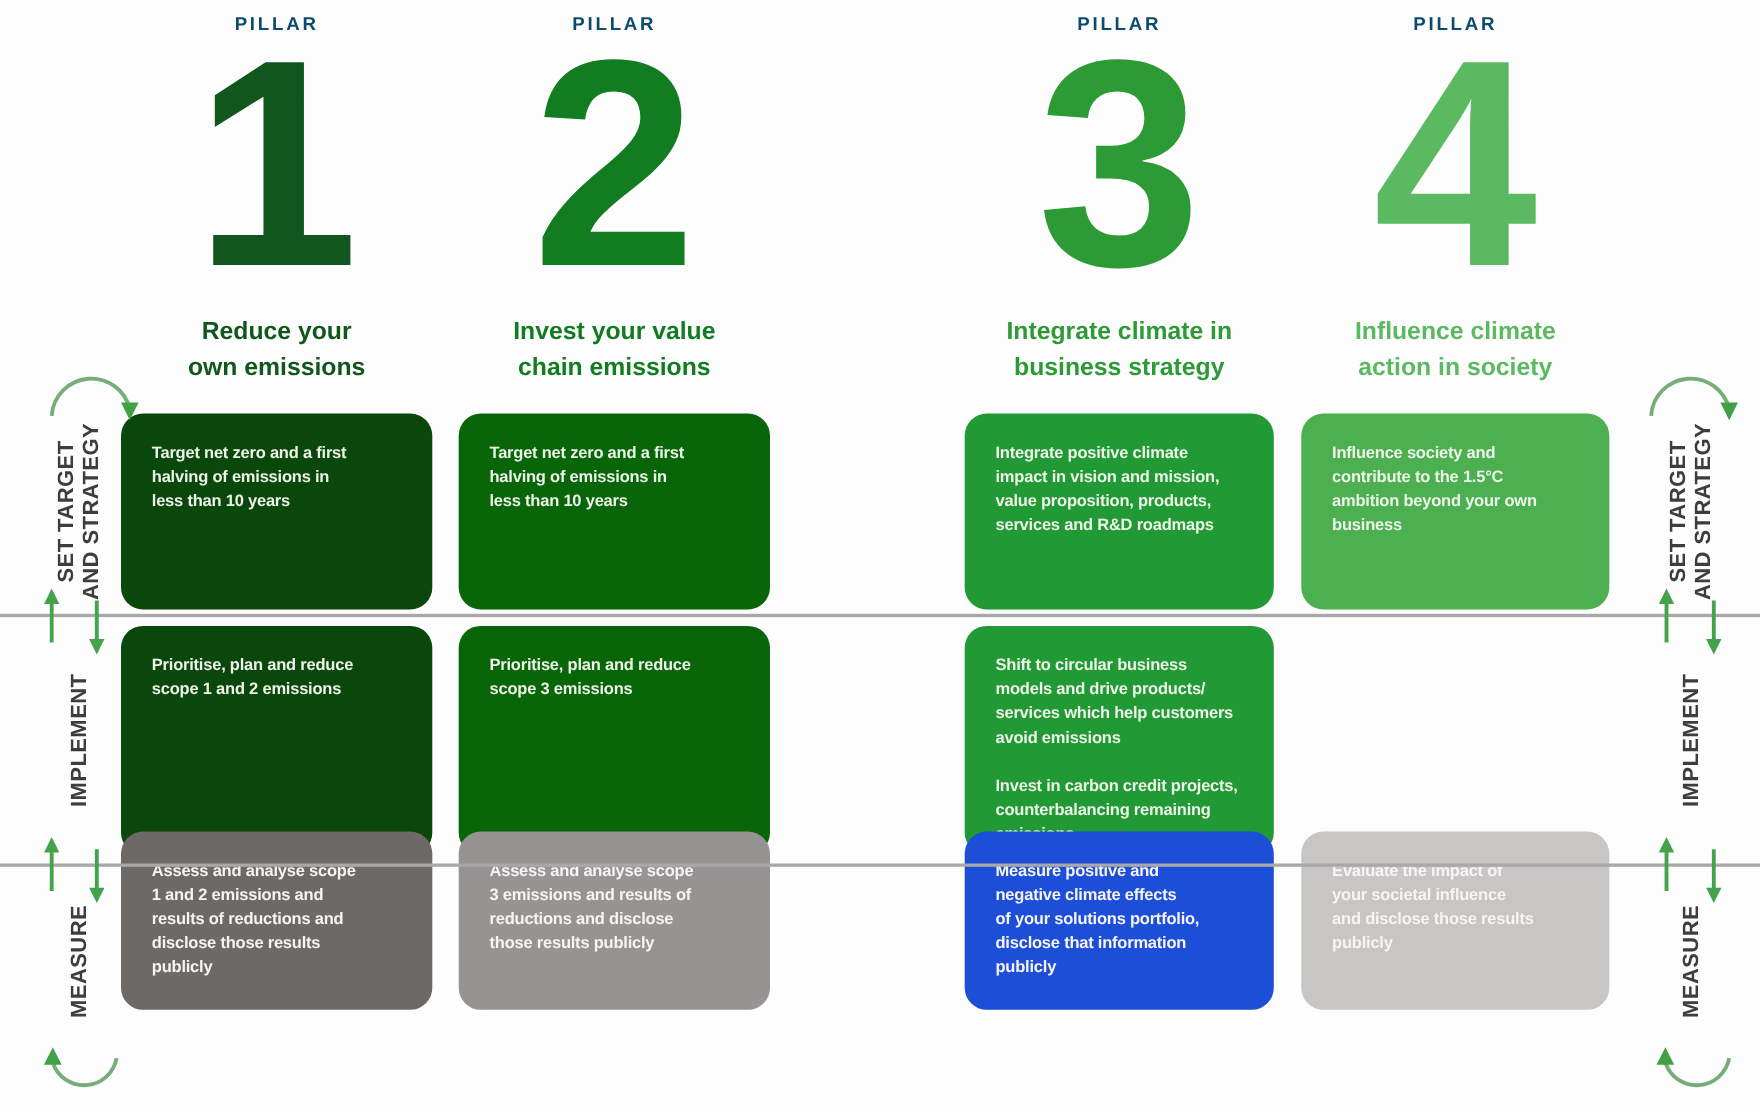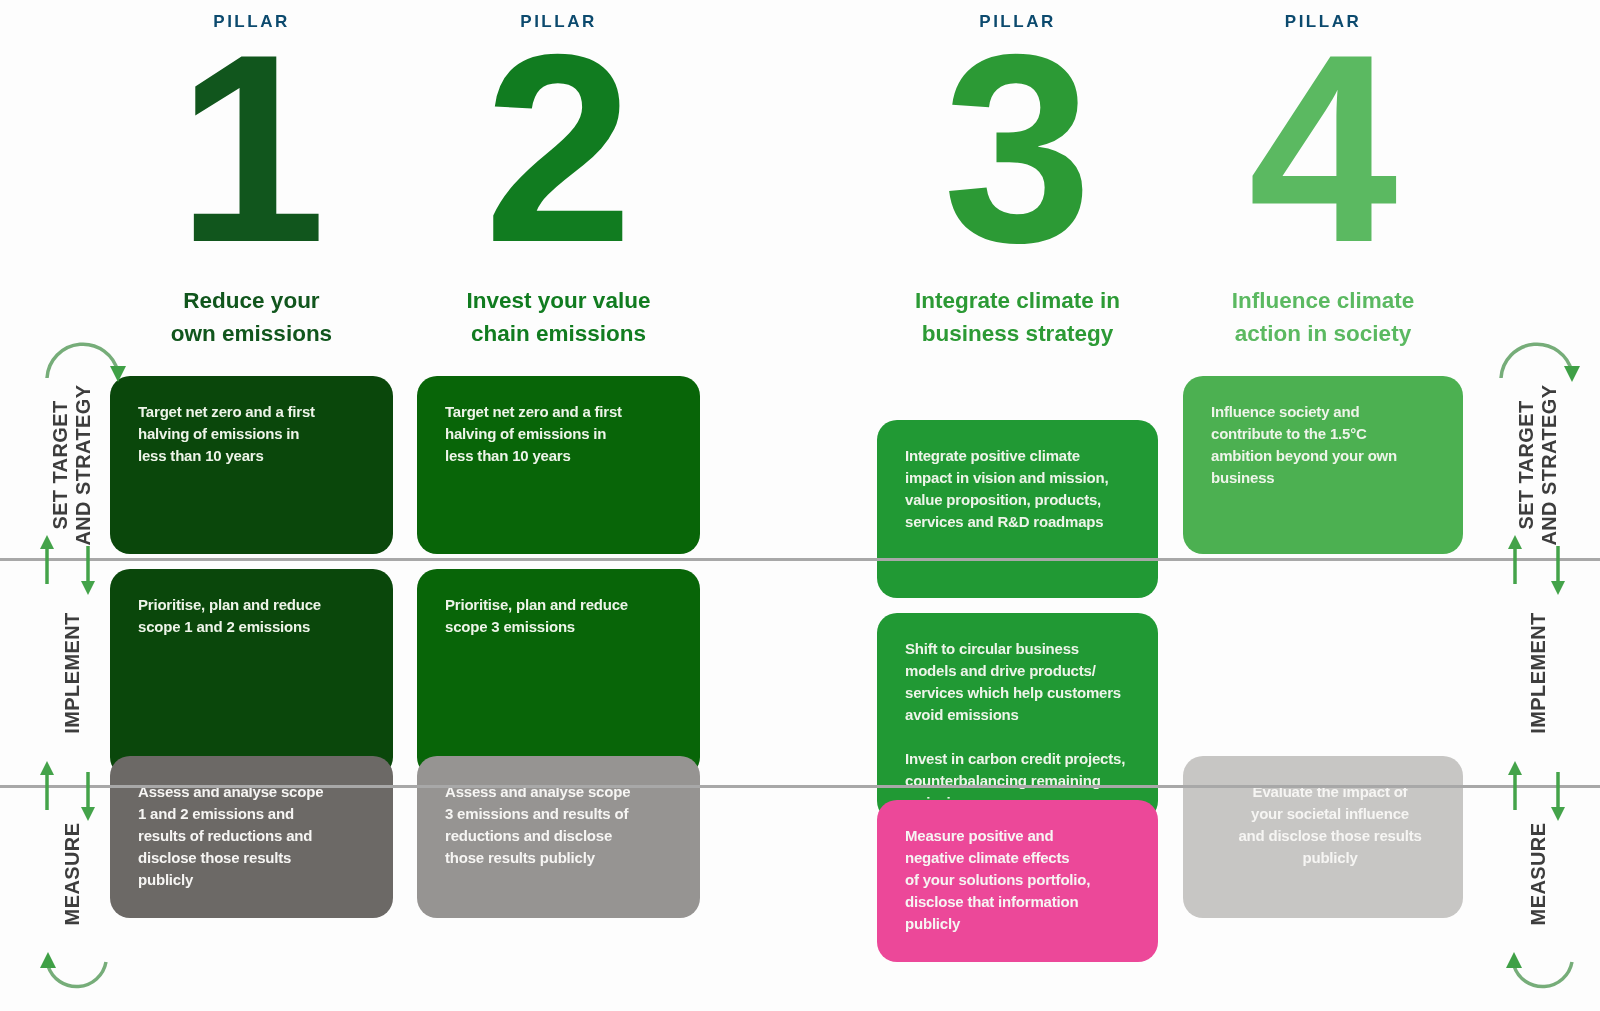--- a/index.html
+++ b/index.html
@@ -31,26 +31,26 @@
     position:absolute;border-radius:20px;box-sizing:border-box;
     padding:25px 14px 0 28px;
     font-size:15px;line-height:22px;font-weight:bold;letter-spacing:-0.2px;
     color:#eef4e9;white-space:pre-line;text-align:left;
   }
   .r1{top:376px;height:178px;}
   .r2{top:569px;height:208px;}
   .r3{top:756px;height:162px;color:#f6f5f3;}
   .c1{left:110px;width:283px;}
   .c2{left:417px;width:283px;}
-  .c3{left:877px;width:281px;margin-top:44px;}
+  .c3{left:877px;width:281px;}
   .c4{left:1183px;width:280px;}
   .bg-p1{background:#0a470b;} .bg-p2{background:#086508;}
   .bg-p3{background:#219934;} .bg-p4{background:#4cb051;}
   .bg-g1{background:#6c6966;} .bg-g2{background:#969492;}
-  .bg-g3{background:#ec4899;} .bg-g4{background:#c7c6c4;text-align:center;}
+  .bg-g3{background:#1d4ed8;} .bg-g4{background:#c7c6c4;}
   
   .divider{position:absolute;left:0;width:1600px;height:3px;background:#a8a8a8;}
   .div1{top:558px;} .div2{top:785px;}
   
   .side-label{
     position:absolute;width:210px;height:64px;
     display:flex;align-items:center;justify-content:center;
     transform:rotate(-90deg);
     font-size:20px;line-height:23px;font-weight:bold;color:#3d3d3d;
     letter-spacing:0.4px;text-align:center;white-space:pre-line;

